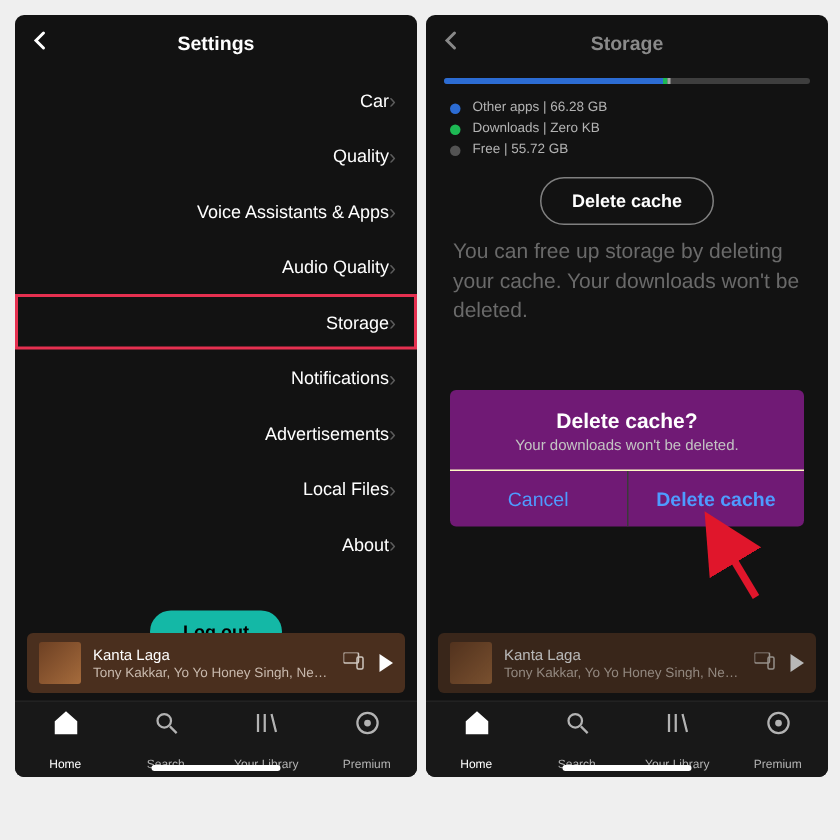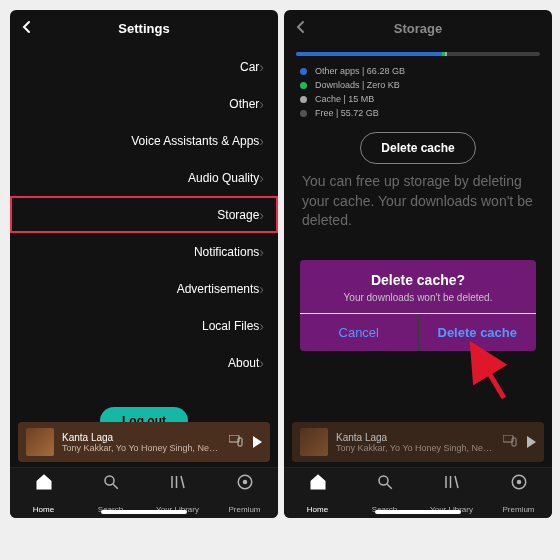--- a/index.html
+++ b/index.html
@@ -26,21 +26,21 @@
 .tabbar{position:absolute;bottom:0;left:0;right:0;height:50px;background:#181818;display:flex;border-top:1px solid #222}
 .tab{flex:1;display:flex;flex-direction:column;align-items:center;justify-content:center;gap:14px;color:#b3b3b3}
 .tab.active{color:#fff}
 .tab .lbl{font-size:8px}
 .tab .ico{width:18px;height:18px;display:flex;align-items:center;justify-content:center}
 .homebar{position:absolute;bottom:4px;left:50%;transform:translateX(-50%);width:86px;height:4px;border-radius:2px;background:#fff}
 
 .bar{margin:6px 12px 10px;height:4px;border-radius:2px;background:#3e3e3e;position:relative;overflow:hidden}
 .bar .seg{position:absolute;top:0;height:100%}
 .legend{margin:0 16px}
-.lg{display:flex;align-items:center;font-size:9px;color:#b3b3b3;margin:4px 0}
+.lg{display:flex;align-items:flex-end;font-size:9px;color:#b3b3b3;margin:4px 0}
 .lg .dot{width:7px;height:7px;border-radius:50%;margin-right:8px}
 .delbtn-wrap{display:flex;justify-content:center;margin:14px 0 8px}
 .delbtn{border:1px solid #808080;border-radius:20px;padding:8px 20px;font-size:12px;font-weight:600;color:#fff}
 .hint{font-size:14px;color:#6a6a6a;text-align:left;padding:0 18px;line-height:1.4}
 .dlg{position:absolute;left:16px;right:16px;top:250px;background:#701a75;border-radius:4px;overflow:hidden}
 .dlg .dh{padding:12px 10px 10px;text-align:center}
 .dlg .dt{font-size:14px;font-weight:600}
 .dlg .ds{font-size:10px;color:#c3c3c3;margin-top:4px}
 .dlg .dbtns{display:flex;border-top:1px solid #fef9c3}
 .dlg .db{flex:1;text-align:center;padding:11px 0;font-size:13px;color:#4e9bff}
@@ -62,21 +62,21 @@
           </svg>
     </div>
     <div class="ttl">Settings</div>
   </div>
   <div class="rows" id="rows-left">
         <div class="row">
           <span>Car</span>
           <span class="chev">›</span>
         </div>
         <div class="row">
-          <span>Other</span>
+          <span>Quality</span>
           <span class="chev">›</span>
         </div>
         <div class="row">
           <span>Voice Assistants &amp; Apps</span>
           <span class="chev">›</span>
         </div>
         <div class="row">
           <span>Audio Quality</span>
           <span class="chev">›</span>
         </div>
@@ -172,24 +172,20 @@
         <div class="seg" style="left: 61%; width: 1%; background: rgb(167, 167, 167);"></div>
       </div>
   <div class="legend" id="legend">
         <div class="lg">
           <span class="dot" style="background:#2c6cd3"></span>
           <span>Other apps | 66.28 GB</span>
         </div>
         <div class="lg">
           <span class="dot" style="background:#1db954"></span>
           <span>Downloads | Zero KB</span>
-        </div>
-        <div class="lg">
-          <span class="dot" style="background:#a7a7a7"></span>
-          <span>Cache | 15 MB</span>
         </div>
         <div class="lg">
           <span class="dot" style="background:#535353"></span>
           <span>Free | 55.72 GB</span>
         </div>
       </div>
   <div class="delbtn-wrap">
     <div class="delbtn">Delete cache</div>
   </div>
   <div class="hint">You can free up storage by deleting your cache. Your downloads won't be deleted.</div>

